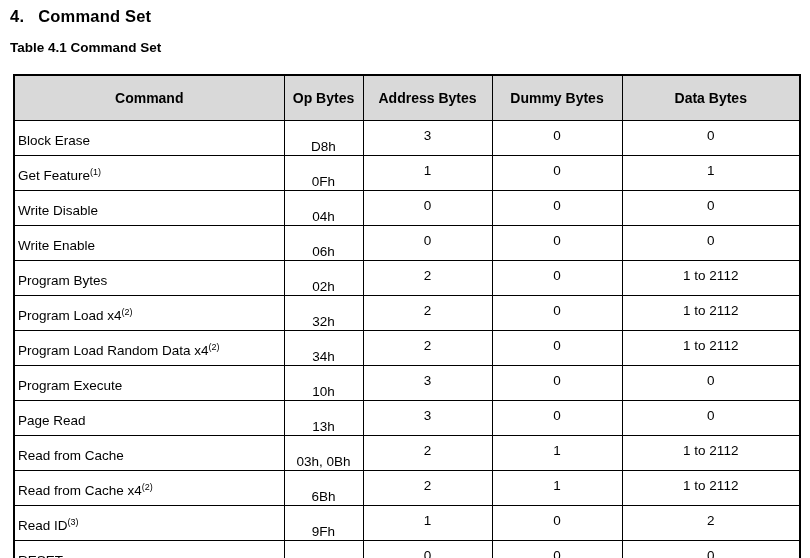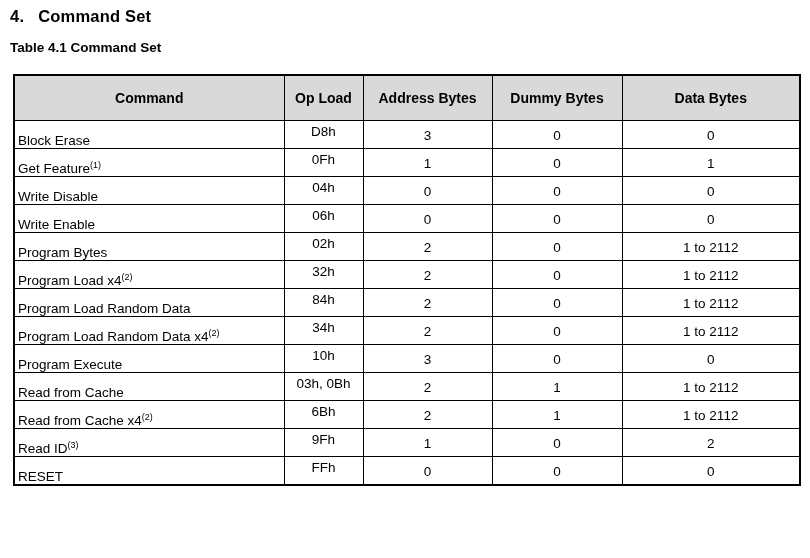--- a/index.html
+++ b/index.html
@@ -64,21 +64,21 @@
     vertical-align: middle;
   }
   td.c-cmd {
     text-align: left;
     vertical-align: top;
     padding: 12px 0 0 3px;
   }
   td.c-op {
     text-align: center;
     vertical-align: top;
-    padding-top: 3px;
+    padding-top: 18px;
   }
   td.c-num {
     text-align: center;
     vertical-align: top;
     padding-top: 7px;
   }
   sup.fnote {
     font-size: 9px;
     line-height: 0;
   }
@@ -98,21 +98,21 @@
     <colgroup>
       <col style="width:270px">
       <col style="width:79px">
       <col style="width:129px">
       <col style="width:130px">
       <col style="width:178px">
     </colgroup>
     <thead>
       <tr>
         <th>Command</th>
-        <th>Op Load</th>
+        <th>Op Bytes</th>
         <th>Address Bytes</th>
         <th>Dummy Bytes</th>
         <th>Data Bytes</th>
       </tr>
     </thead>
     <tbody>
     <tr>
       <td class="c-cmd"><span class="cmd-text">Block Erase</span><sup class="fnote cmd-sup"></sup></td>
       <td class="c-op op">D8h</td>
       <td class="c-num addr">3</td>
@@ -154,44 +154,44 @@
     </tr>
 
     <tr>
       <td class="c-cmd"><span class="cmd-text">Program Load x4</span><sup class="fnote cmd-sup">(2)</sup></td>
       <td class="c-op op">32h</td>
       <td class="c-num addr">2</td>
       <td class="c-num dummy">0</td>
       <td class="c-num databytes">1 to 2112</td>
     </tr>
 
-    <tr>
-      <td class="c-cmd"><span class="cmd-text">Program Load Random Data</span><sup class="fnote cmd-sup"></sup></td>
-      <td class="c-op op">84h</td>
-      <td class="c-num addr">2</td>
-      <td class="c-num dummy">0</td>
-      <td class="c-num databytes">1 to 2112</td>
-    </tr>
 
     <tr>
       <td class="c-cmd"><span class="cmd-text">Program Load Random Data x4</span><sup class="fnote cmd-sup">(2)</sup></td>
       <td class="c-op op">34h</td>
       <td class="c-num addr">2</td>
       <td class="c-num dummy">0</td>
       <td class="c-num databytes">1 to 2112</td>
     </tr>
 
     <tr>
       <td class="c-cmd"><span class="cmd-text">Program Execute</span><sup class="fnote cmd-sup"></sup></td>
       <td class="c-op op">10h</td>
       <td class="c-num addr">3</td>
       <td class="c-num dummy">0</td>
       <td class="c-num databytes">0</td>
     </tr>
 
+    <tr>
+      <td class="c-cmd"><span class="cmd-text">Page Read</span><sup class="fnote cmd-sup"></sup></td>
+      <td class="c-op op">13h</td>
+      <td class="c-num addr">3</td>
+      <td class="c-num dummy">0</td>
+      <td class="c-num databytes">0</td>
+    </tr>
 
     <tr>
       <td class="c-cmd"><span class="cmd-text">Read from Cache</span><sup class="fnote cmd-sup"></sup></td>
       <td class="c-op op">03h, 0Bh</td>
       <td class="c-num addr">2</td>
       <td class="c-num dummy">1</td>
       <td class="c-num databytes">1 to 2112</td>
     </tr>
 
 

